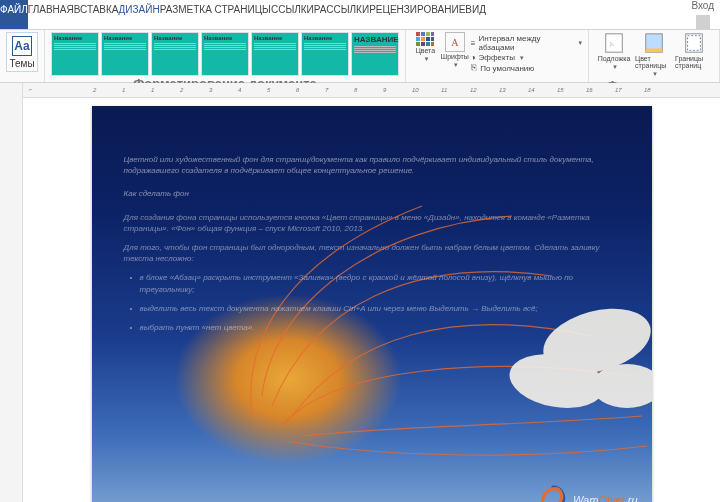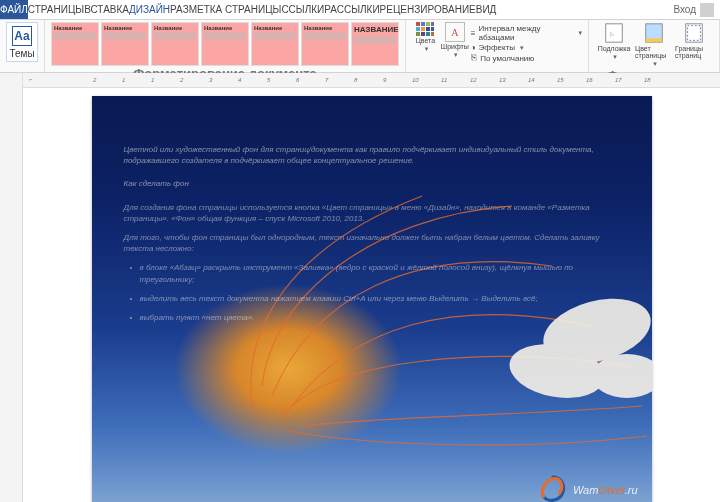--- a/index.html
+++ b/index.html
@@ -1,29 +1,29 @@
 <!DOCTYPE html>
 <html><head>
 <meta charset="utf-8">
 <style>
   body { margin:0; font-family: "Segoe UI", Tahoma, sans-serif; font-size:10px; background:#fff; width:720px; height:502px; overflow:hidden; }
   .tabs { display:flex; align-items:stretch; background:#fff; border-bottom:1px solid #d4d4d4; }
   .tab { padding:4px 0; font-size:10px; color:#444; cursor:pointer; }
   .tab.file { background:#2b579a; color:#fff; }
   .tab.active { color:#2b579a; }
-  .login-area { margin-left:auto; display:flex; align-items:center; gap:4px; padding-right:6px; color:#666; }
+  .login-area { margin-left:auto; display:flex; align-items:center; gap:4px; padding-right:6px; color:#666;flex-direction:column; }
   .login-avatar { width:14px; height:14px; background:#d0d0d0; }
   .ribbon { display:flex; border-bottom:1px solid #d4d4d4; background:#fafafa; height:52px; }
   .group { border-right:1px solid #e0e0e0; padding:2px 6px 1px; display:flex; flex-direction:column; align-items:center; }
   .group-label { font-size:13px; color:#777; margin-top:auto;font-weight:bold; }
   .themes-row { display:flex; gap:2px; }
   .theme-big { width:30px; height:38px; border:1px solid #c4d6f0; background:#fff; display:flex; flex-direction:column; align-items:center; justify-content:center; gap:2px; }
   .theme-big .aa { width:18px; height:18px; border:1px solid #2b579a; font-size:12px; display:flex; align-items:center; justify-content:center; color:#2b579a; font-weight:bold; }
   .theme-big .lbl { font-size:10px; color:#333; }
-  .style-thumb { width:42px; height:38px; border:1px solid #ddd; background:#fca5a5; padding:2px; overflow:hidden; }
+  .style-thumb { width:42px; height:38px; border:1px solid #ddd; background:#14b8a6; padding:2px; overflow:hidden; }
   .style-thumb .n { font-size:6px; font-weight:bold; color:#333; }
   .style-thumb .lines { margin-top:2px; }
   .style-thumb .lines div { height:1px; background:#bbb; margin:1px 0; }
   .colors-fonts { display:flex; gap:2px; align-items:flex-start; }
   .cf-btn { width:28px; display:flex; flex-direction:column; align-items:center; gap:1px; cursor:pointer; }
   .cf-icon { width:18px; height:18px; border:1px solid #bbb; display:flex; align-items:center; justify-content:center; }
   .cf-lbl { font-size:7px; color:#444; }
   .para-opts { display:flex; flex-direction:column; gap:1px; padding-top:2px; }
   .para-line { display:flex; align-items:center; gap:3px; font-size:8px; color:#444; cursor:pointer; }
   .bg-group { display:flex; gap:2px; }
@@ -48,21 +48,21 @@
   .wm-text .accent { color:#e07030; }
   .arrow-down { font-size:7px; color:#666; margin-left:2px; }
   .colors-palette { width:18px; height:14px; display:grid; grid-template-columns:repeat(4,1fr); grid-template-rows:repeat(3,1fr); gap:1px; }
   .colors-palette span:nth-child(1){background:#c0504d}.colors-palette span:nth-child(2){background:#4f81bd}.colors-palette span:nth-child(3){background:#9bbb59}.colors-palette span:nth-child(4){background:#8064a2}.colors-palette span:nth-child(5){background:#4bacc6}.colors-palette span:nth-child(6){background:#f79646}.colors-palette span:nth-child(7){background:#2b579a}.colors-palette span:nth-child(8){background:#365f91}.colors-palette span:nth-child(9){background:#76923c}.colors-palette span:nth-child(10){background:#5f497a}.colors-palette span:nth-child(11){background:#31859b}.colors-palette span:nth-child(12){background:#b66d31}
 </style>
 </head>
 <body>
 
 <div class="tabs">
   <div class="tab file">ФАЙЛ</div>
-  <div class="tab">СТРАНИЦЫ</div>
+  <div class="tab">ГЛАВНАЯ</div>
   <div class="tab">ВСТАВКА</div>
   <div class="tab active">ДИЗАЙН</div>
   <div class="tab">РАЗМЕТКА СТРАНИЦЫ</div>
   <div class="tab">ССЫЛКИ</div>
   <div class="tab">РАССЫЛКИ</div>
   <div class="tab">РЕЦЕНЗИРОВАНИЕ</div>
   <div class="tab">ВИД</div>
   <div class="login-area">
     <span>Вход</span>
     <div class="login-avatar"></div>

